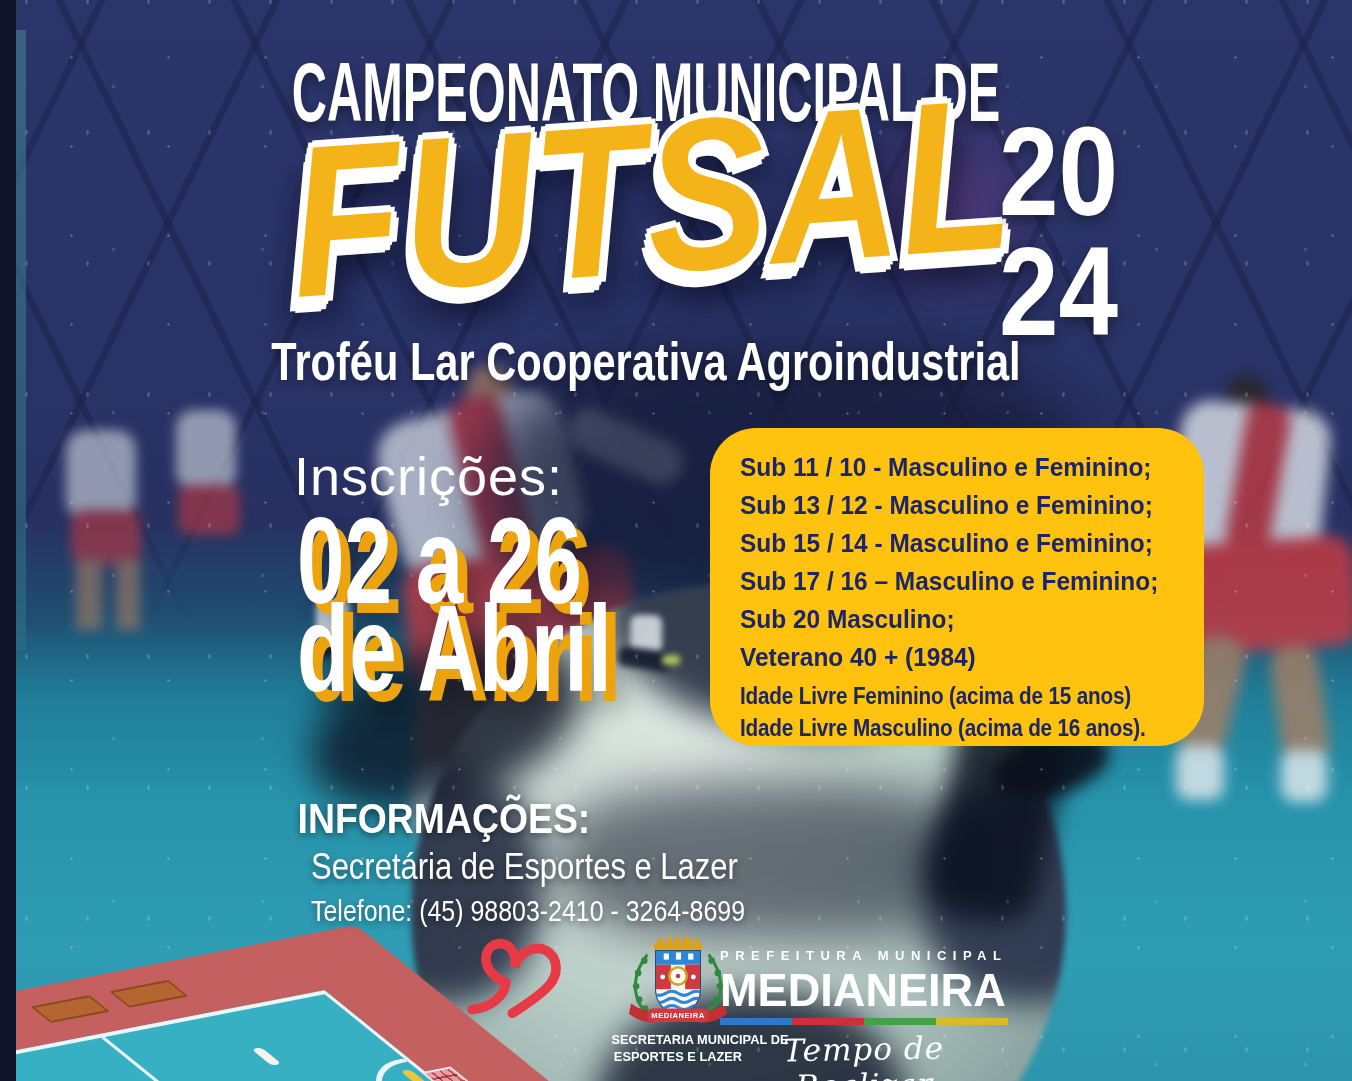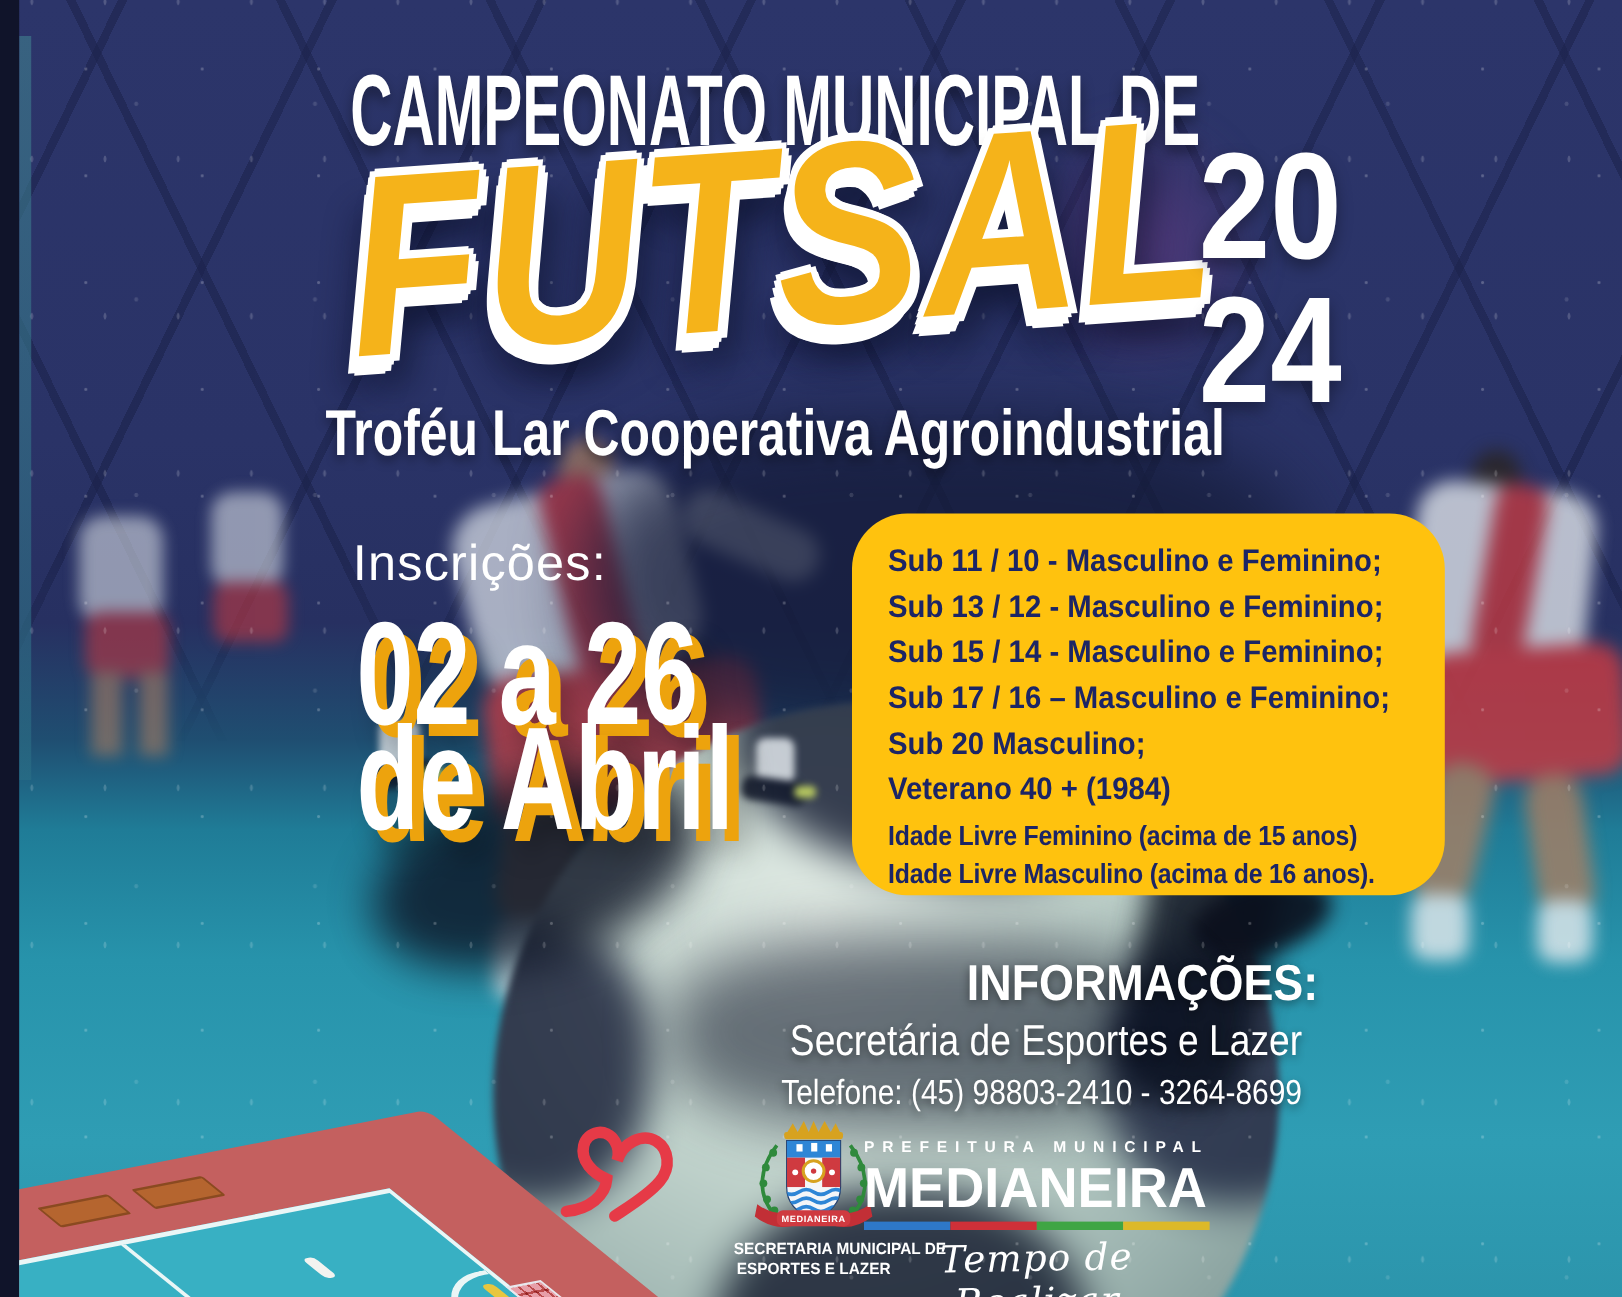--- a/index.html
+++ b/index.html
@@ -69,36 +69,36 @@
     transform:rotate(-4deg) scaleX(.84);transform-origin:50% 50%;
     text-shadow:-7px 0 0 #fff,7px 0 0 #fff,0 -7px 0 #fff,0 7px 0 #fff,
       -5px -5px 0 #fff,5px -5px 0 #fff,-5px 5px 0 #fff,5px 5px 0 #fff,
       -9px 6px 0 #fff,9px 6px 0 #fff,-3px 9px 0 #fff,3px 9px 0 #fff,
       -12px 14px 0 #fff,-6px 16px 0 #fff,0 14px 0 #fff,
       16px 26px 30px rgba(8,12,35,.55),-18px 28px 30px rgba(8,12,35,.45);}
   .year{left:983px;top:112px;font-size:126px;font-weight:bold;line-height:120px;
     transform:scaleX(.85);transform-origin:0 0;text-shadow:0 6px 14px rgba(0,0,0,.35);}
   .subtitle{left:0;top:330px;width:1260px;text-align:center;font-size:54px;font-weight:bold;
     transform:scaleX(.77);transform-origin:50% 0;text-shadow:0 4px 10px rgba(0,0,0,.4);}
-  .insc{left:278px;top:445px;font-size:42px;font-weight:400;letter-spacing:1px;}
+  .insc{left:278px;top:445px;font-size:54px;font-weight:400;letter-spacing:1px;}
   .date1{left:281px;top:500px;font-size:122px;font-weight:bold;line-height:1;
     transform:scaleX(.70);transform-origin:0 0;
     text-shadow:14px 10px 0 #eda30d,22px 20px 26px rgba(0,0,0,.35);}
   .date2{left:281px;top:588px;font-size:122px;font-weight:bold;line-height:1;
     transform:scaleX(.70);transform-origin:0 0;
     text-shadow:14px 10px 0 #eda30d,22px 20px 26px rgba(0,0,0,.35);}
 
   .catbox{left:694px;top:428px;width:494px;height:318px;background:#ffc20e;border-radius:46px;
     z-index:9;box-sizing:border-box;padding:20px 6px 0 30px;}
   .cat-line{color:#1c2565;font-weight:bold;font-size:26px;line-height:38px;white-space:nowrap;
     transform:scaleX(.94);transform-origin:0 50%;}
   .cat-small{font-size:23px;line-height:32px;transform:scaleX(.90);letter-spacing:-.2px;}
   .cat-gap{margin-top:4px;}
 
-  .infoblock{left:232px;top:795px;width:900px;text-align:right;z-index:10;color:#fff;}
+  .infoblock{left:232px;top:795px;width:900px;text-align:left;z-index:10;color:#fff;}
   .infoblock div{white-space:nowrap;}
   .info-h{font-size:42px;font-weight:bold;transform:scaleX(.89);transform-origin:50% 0;
     text-shadow:0 3px 8px rgba(0,0,0,.45);}
   .info-org{font-size:36px;margin-top:3px;transform:scaleX(.86);transform-origin:50% 0;
     text-shadow:0 3px 8px rgba(0,0,0,.45);}
   .info-phone{font-size:29px;margin-top:7px;transform:scaleX(.86);transform-origin:50% 0;
     text-shadow:0 3px 8px rgba(0,0,0,.45);}
 
   
   .lar-group{left:408px;top:925px;width:190px;height:150px;z-index:10;}

